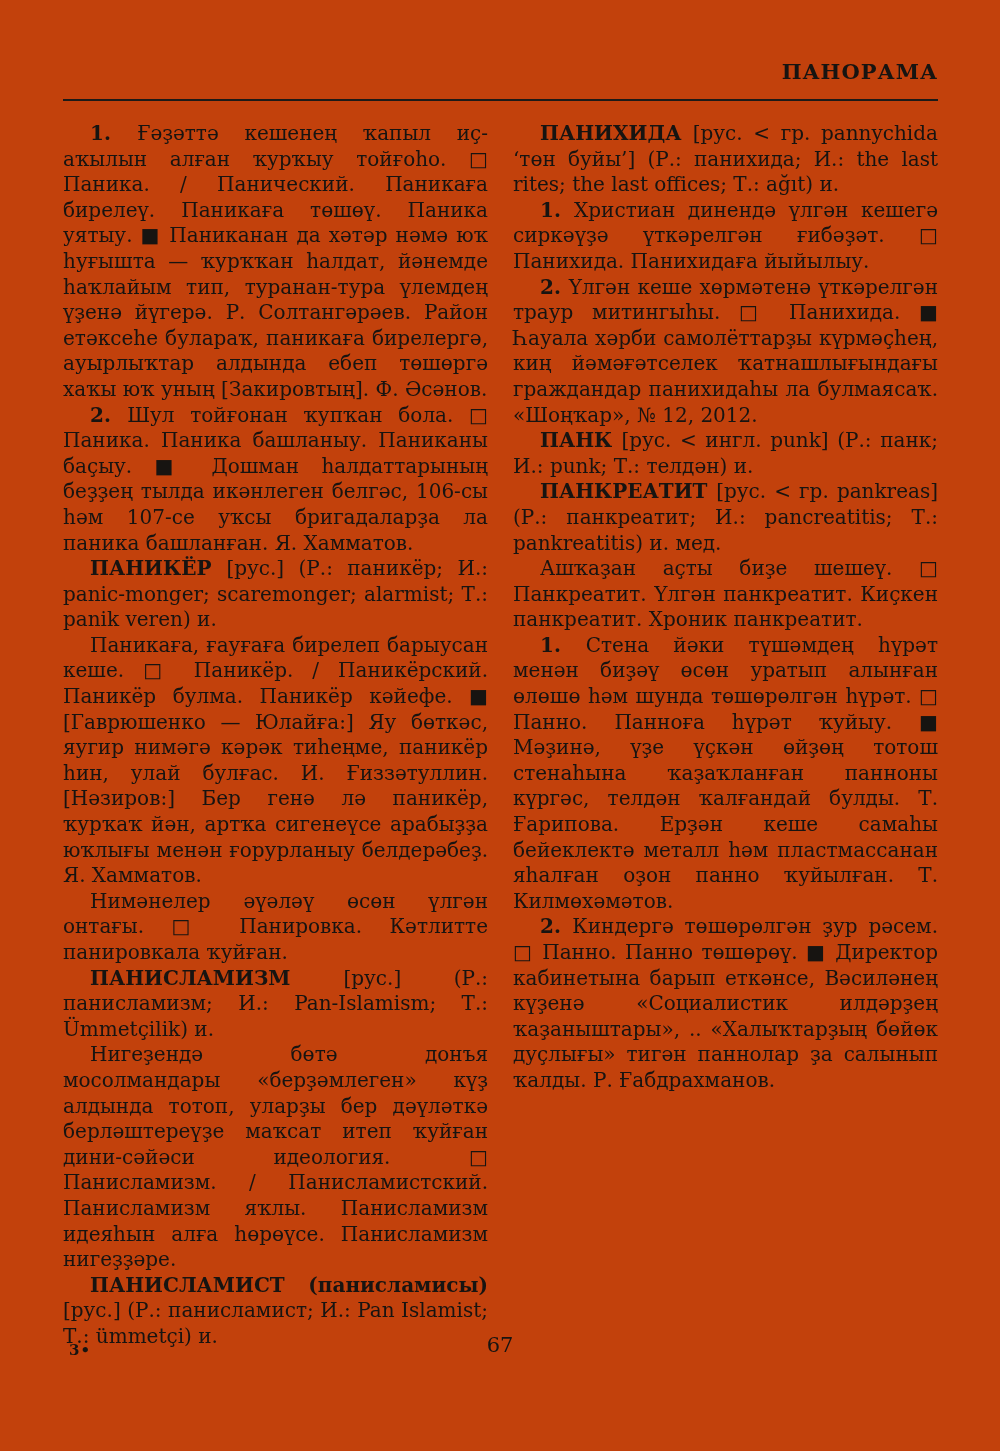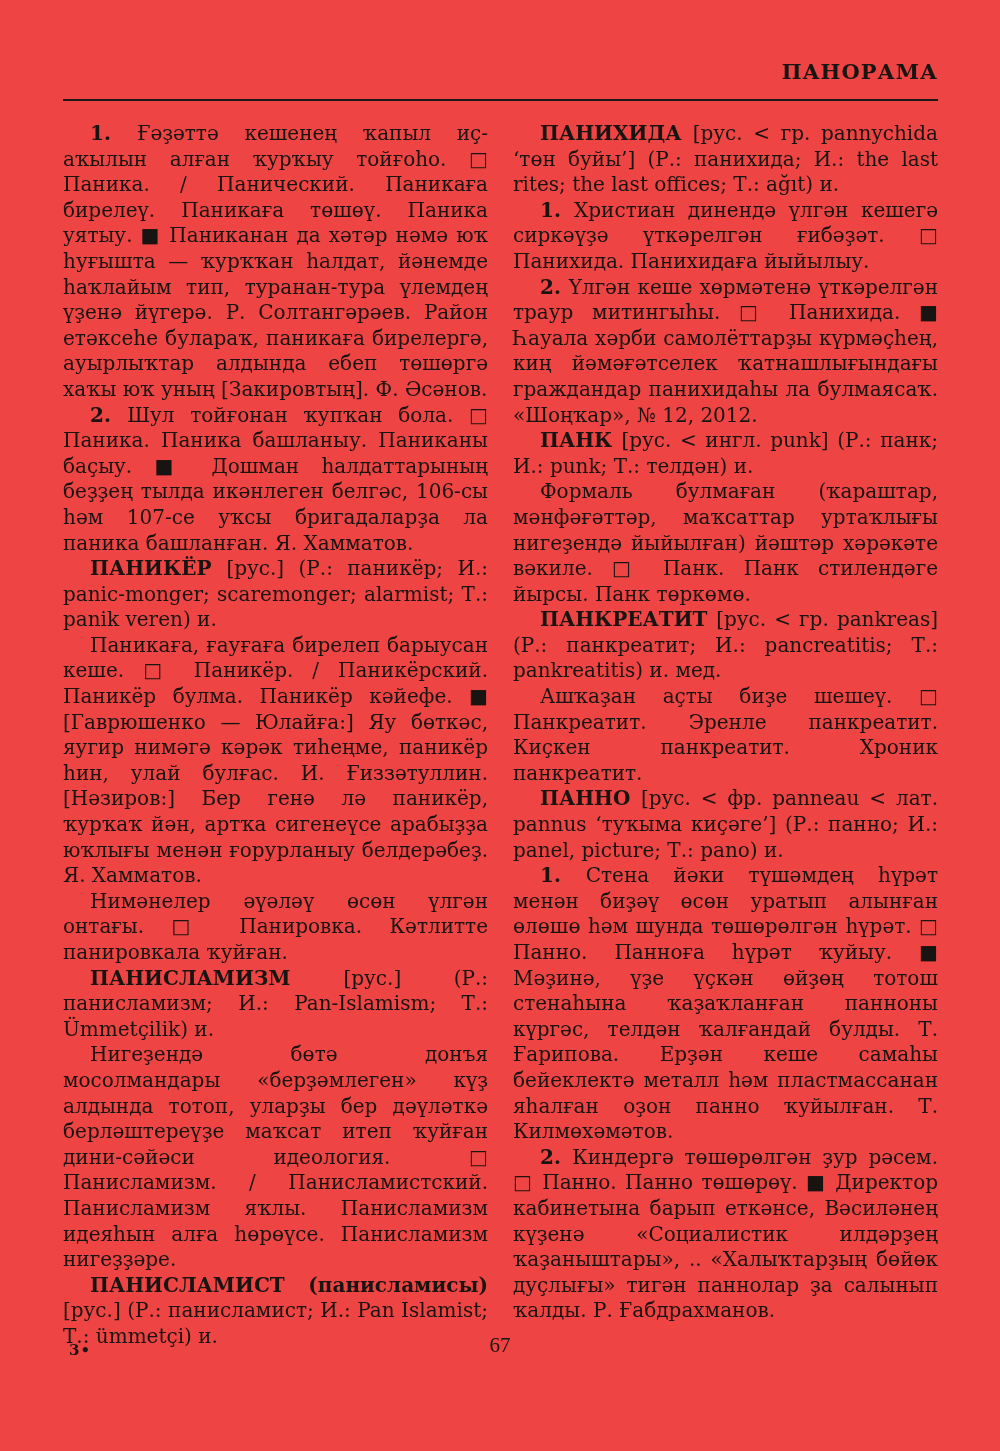--- a/index.html
+++ b/index.html
@@ -1,19 +1,19 @@
 <!DOCTYPE html>
 <html><head>
 <meta charset="utf-8">
 <style>
   * { margin:0; padding:0; box-sizing:border-box; }
   html,body { background:#ffffff; }
   .page {
     width:1000px; height:1451px;
-    background:#ef4444;
+    background:#c2410c;
     color:#171411;
     font-family:"DejaVu Serif", serif;
     position:relative;
     overflow:hidden;
   }
   .running-head {
     position:absolute; top:59px; left:63px; right:62px;
     text-align:right;
     font-weight:bold;
     font-size:21px;
@@ -37,21 +37,20 @@
   .b { font-weight:bold; }
   .i { }
   .signature-mark {
     position:absolute; left:69px; top:1341px;
     font-size:15px; font-weight:bold; letter-spacing:1px;
   }
   .page-number {
     position:absolute; left:0; right:0; top:1333px;
     text-align:center;
     font-size:21px;
-    font-family:Liberation Serif, serif;
   }
 </style>
 </head>
 <body>
 
 <div class="page">
   <div class="running-head">ПАНОРАМА</div>
   <div class="header-rule"></div>
   <div class="cols">
     <div class="col" id="col-left">
@@ -62,23 +61,21 @@
         <p class="para"><span class="i">Нимәнелер </span><span class="">әүәләү өсөн үлгән онтағы. □ Панировка. </span><span class="i">Кәтлитте панировкала ҡуйған.</span></p>
         <p class="para"><span class="b">ПАНИСЛАМИЗМ </span><span class="">[рус.] (Р.: панисламизм; И.: Pan-Islamism; Т.: Ümmetçilik) </span><span class="i">и.</span></p>
         <p class="para"><span class="">Нигеҙендә бөтә донъя мосолмандары «берҙәмлеген» күҙ алдында тотоп, уларҙы бер дәүләткә берләштереүҙе маҡсат итеп ҡуйған дини-сәйәси идеология. □ Панисламизм. / Панисламистский. </span><span class="i">Панисламизм яҡлы. Панисламизм идеяһын алға һөрөүсе. Панисламизм нигеҙҙәре.</span></p>
         <p class="para"><span class="b">ПАНИСЛАМИСТ (панисламисы) </span><span class="">[рус.] (Р.: панисламист; И.: Pan Islamist; Т.: ümmetçi) </span><span class="i">и.</span></p>
       </div>
     <div class="col" id="col-right">
         <p class="para"><span class="b">ПАНИХИДА </span><span class="">[рус. &lt; гр. </span><span class="i">pannychida </span><span class="">‘төн буйы’] (Р.: панихида; И.: the last rites; the last offices; Т.: ağıt) </span><span class="i">и.</span></p>
         <p class="para"><span class="b">1. </span><span class="">Христиан динендә үлгән кешегә сиркәүҙә үткәрелгән ғибәҙәт. □ Панихида. </span><span class="i">Панихидаға йыйылыу.</span></p>
         <p class="para"><span class="b">2. </span><span class="">Үлгән кеше хөрмәтенә үткәрелгән траур митингыһы. □ Панихида. ■ </span><span class="i">Һауала хәрби самолёттарҙы күрмәҫһең, киң йәмәғәтселек ҡатнашлығындағы граждандар панихидаһы ла булмаясаҡ. </span><span class="">«Шоңҡар», № 12, 2012.</span></p>
         <p class="para"><span class="b">ПАНК </span><span class="">[рус. &lt; ингл. </span><span class="i">punk</span><span class="">] (Р.: панк; И.: punk; Т.: телдән) </span><span class="i">и.</span></p>
-        <p class="para"><span class="">Формаль булмаған </span><span class="i">(ҡараштар, мәнфәғәттәр, маҡсаттар уртаҡлығы нигеҙендә йыйылған) </span><span class="">йәштәр хәрәкәте вәкиле. □ Панк. </span><span class="i">Панк стилендәге йырсы. Панк төркөмө.</span></p>
         <p class="para"><span class="b">ПАНКРЕАТИТ </span><span class="">[рус. &lt; гр. </span><span class="i">pankreas</span><span class="">] (Р.: панкреатит; И.: pancreatitis; Т.: pankreatitis) </span><span class="i">и. мед.</span></p>
-        <p class="para"><span class="">Ашҡаҙан аҫты биҙе шешеү. □ Панкреатит. </span><span class="i">Эренле панкреатит. Киҫкен панкреатит. Хроник панкреатит.</span></p>
-        <p class="para"><span class="b">ПАННО </span><span class="">[рус. &lt; фр. </span><span class="i">panneau </span><span class="">&lt; лат. </span><span class="i">pannus </span><span class="">‘туҡыма киҫәге’] (Р.: панно; И.: panel, picture; Т.: pano) </span><span class="i">и.</span></p>
+        <p class="para"><span class="">Ашҡаҙан аҫты биҙе шешеү. □ Панкреатит. </span><span class="i">Үлгән панкреатит. Киҫкен панкреатит. Хроник панкреатит.</span></p>
         <p class="para"><span class="b">1. </span><span class="">Стена йәки түшәмдең һүрәт менән биҙәү өсөн уратып алынған өлөшө һәм шунда төшөрөлгән һүрәт. □ Панно. </span><span class="i">Панноға һүрәт ҡуйыу. </span><span class="">■ </span><span class="i">Мәҙинә, үҙе үҫкән өйҙөң тотош стенаһына ҡаҙаҡланған панноны күргәс, телдән ҡалғандай булды. </span><span class="">Т. Ғарипова. </span><span class="i">Ерҙән кеше самаһы бейеклектә металл һәм пластмассанан яһалған оҙон панно ҡуйылған. </span><span class="">Т. Килмөхәмәтов.</span></p>
         <p class="para"><span class="b">2. </span><span class="">Киндергә төшөрөлгән ҙур рәсем. □ Панно. </span><span class="i">Панно төшөрөү. </span><span class="">■ </span><span class="i">Директор кабинетына барып еткәнсе, Вәсиләнең күҙенә «Социалистик илдәрҙең ҡаҙаныштары», .. «Халыҡтарҙың бөйөк дуҫлығы» тигән паннолар ҙа салынып ҡалды. </span><span class="">Р. Ғабдрахманов.</span></p>
       </div>
   </div>
   <div class="signature-mark">3•</div>
   <div class="page-number">67</div>
 </div>
 
 </body></html>

